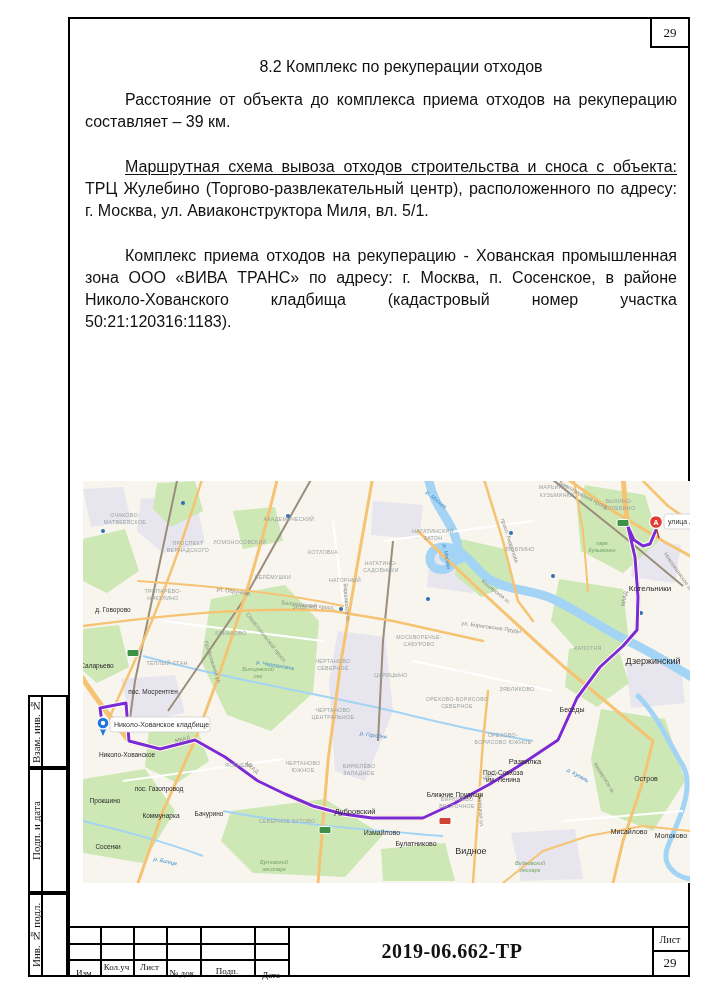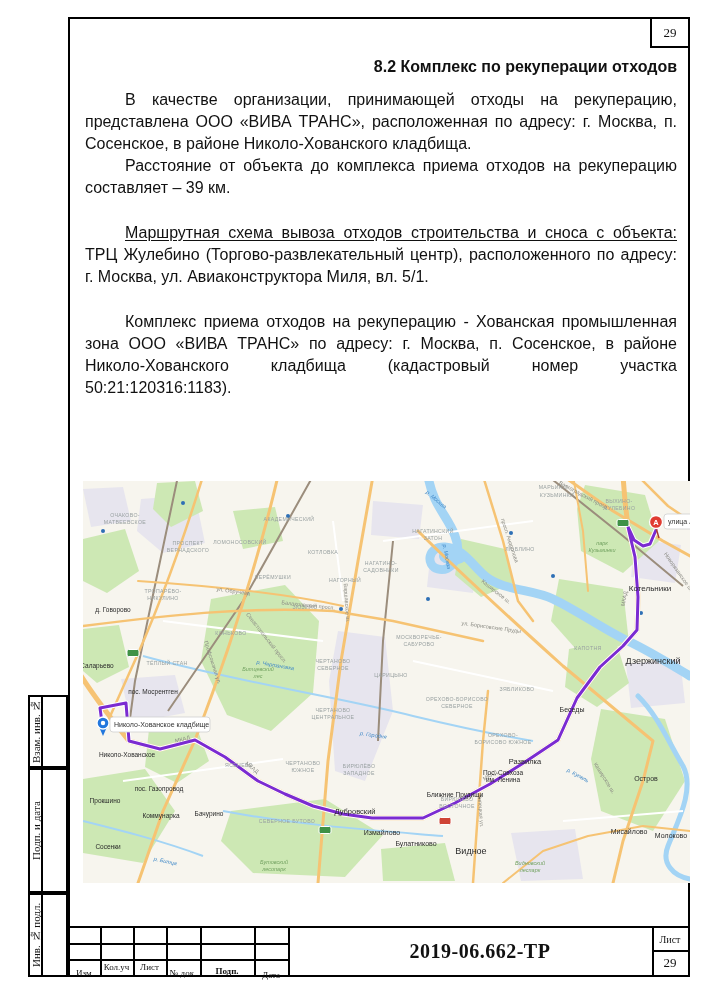--- a/index.html
+++ b/index.html
@@ -8,21 +8,21 @@
   
   .page-frame{position:absolute;left:68px;top:17px;width:622px;height:960px;
               border:2px solid #000;box-sizing:border-box;}
   .pagenum-box{position:absolute;left:650px;top:17px;width:40px;height:31px;
                border:2px solid #000;box-sizing:border-box;background:#fff;
                display:flex;align-items:center;justify-content:center;
                font-family:"Liberation Serif",serif;font-size:13px;}
   
   .content{position:absolute;left:85px;top:56px;width:592px;
            font-size:16px;line-height:22px;text-align:justify;}
-  .content .heading{font-weight:bold;text-align:right;text-indent:40px;margin:0 0 11px 0;}
+  .content .heading{font-weight:normal;text-align:center;text-indent:40px;margin:0 0 11px 0;}
   .content p{margin:0;text-indent:40px;}
   .content p.gap{margin-top:23px;}
   .content u{text-underline-offset:2px;}
   
   .map-wrap{position:absolute;left:83px;top:481px;width:607px;height:402px;overflow:hidden;}
   svg text{font-family:"Liberation Sans",sans-serif;}
   .d-label{fill:#99a1a1;font-size:5.2px;letter-spacing:.35px;text-anchor:middle;}
   .t-label{fill:#2b2b2b;text-anchor:middle;}
   .r-label{fill:#8c8c85;font-size:5.5px;text-anchor:middle;}
   .w-label{fill:#4189c8;font-size:5.5px;font-style:italic;text-anchor:middle;}
@@ -48,21 +48,20 @@
 </head>
 <body>
 
 <div class="page-frame"></div>
 <div class="pagenum-box">
   <span>29</span>
 </div>
 
 <div class="content">
   <div class="heading">8.2 Комплекс по рекуперации отходов</div>
-  <p>В качестве организации, принимающей отходы на рекуперацию, представлена ООО «ВИВА ТРАНС», расположенная по адресу: г. Москва, п. Сосенское, в районе Николо-Хованского кладбища.</p>
   <p>Расстояние от объекта до комплекса приема отходов на рекуперацию составляет – 39 км.</p>
   <p class="gap"><u>Маршрутная схема вывоза отходов строительства и сноса с объекта:</u><span> ТРЦ Жулебино (Торгово-развлекательный центр), расположенного по адресу: г. Москва, ул. Авиаконструктора Миля, вл. 5/1.</span></p>
   <p class="gap">Комплекс приема отходов на рекуперацию - Хованская промышленная зона ООО «ВИВА ТРАНС» по адресу: г. Москва, п. Сосенское, в районе Николо-Хованского кладбища (кадастровый номер участка 50:21:120316:1183).</p>
 </div>
 
 <div class="map-wrap">
 <svg id="map-svg" width="607" height="402" viewBox="0 0 607 402">
   <rect width="607" height="402" fill="#f7f5ee"></rect>
 
   <g fill="#e7e5ee">
@@ -274,18 +273,18 @@
   <div class="vline" style="left:184px;"></div>
   <div class="vline" style="left:218px;"></div>
   <div class="vline" style="left:582px;"></div>
   <div class="hline" style="left:0;width:218px;top:15px;"></div>
   <div class="hline" style="left:0;width:218px;top:31px;"></div>
   <div class="hline" style="left:582px;width:36px;top:22px;"></div>
   <div class="cell" style="left:0;width:30px;top:31px;height:28px;">Изм.</div>
   <div class="cell" style="left:30px;width:33px;top:31px;height:16px;">Кол.уч</div>
   <div class="cell" style="left:63px;width:33px;top:31px;height:16px;">Лист</div>
   <div class="cell" style="left:96px;width:34px;top:31px;height:28px;">№ док.</div>
-  <div class="cell" style="left:130px;width:54px;top:31px;height:24px;font-weight:bold;">Подп.</div>
+  <div class="cell" style="left:130px;width:54px;top:31px;height:24px;">Подп.</div>
   <div class="cell" style="left:184px;width:34px;top:31px;height:32px;">Дата</div>
-  <div class="cell doc-num" style="left:228px;width:364px;top:0;height:47px;">2019-06.662-ТР</div>
+  <div class="cell doc-num" style="left:200px;width:364px;top:0;height:47px;">2019-06.662-ТР</div>
   <div class="cell sheet-word" style="left:582px;width:36px;top:0;height:22px;">Лист</div>
   <div class="cell sheet-num" style="left:582px;width:36px;top:22px;height:25px;">29</div>
 </div>
 
 </body></html>

